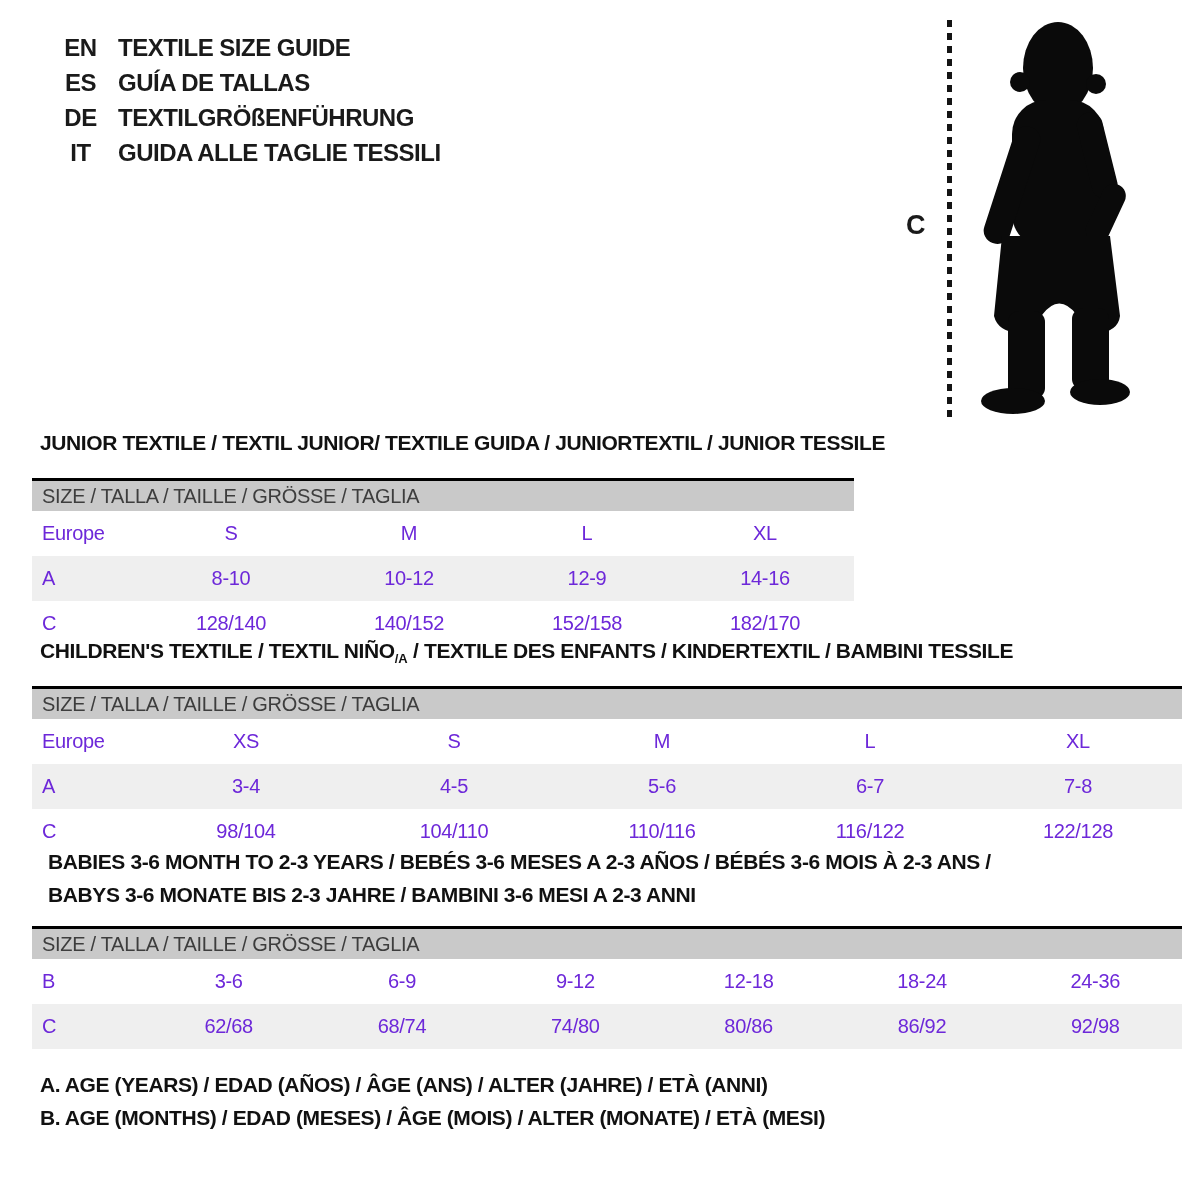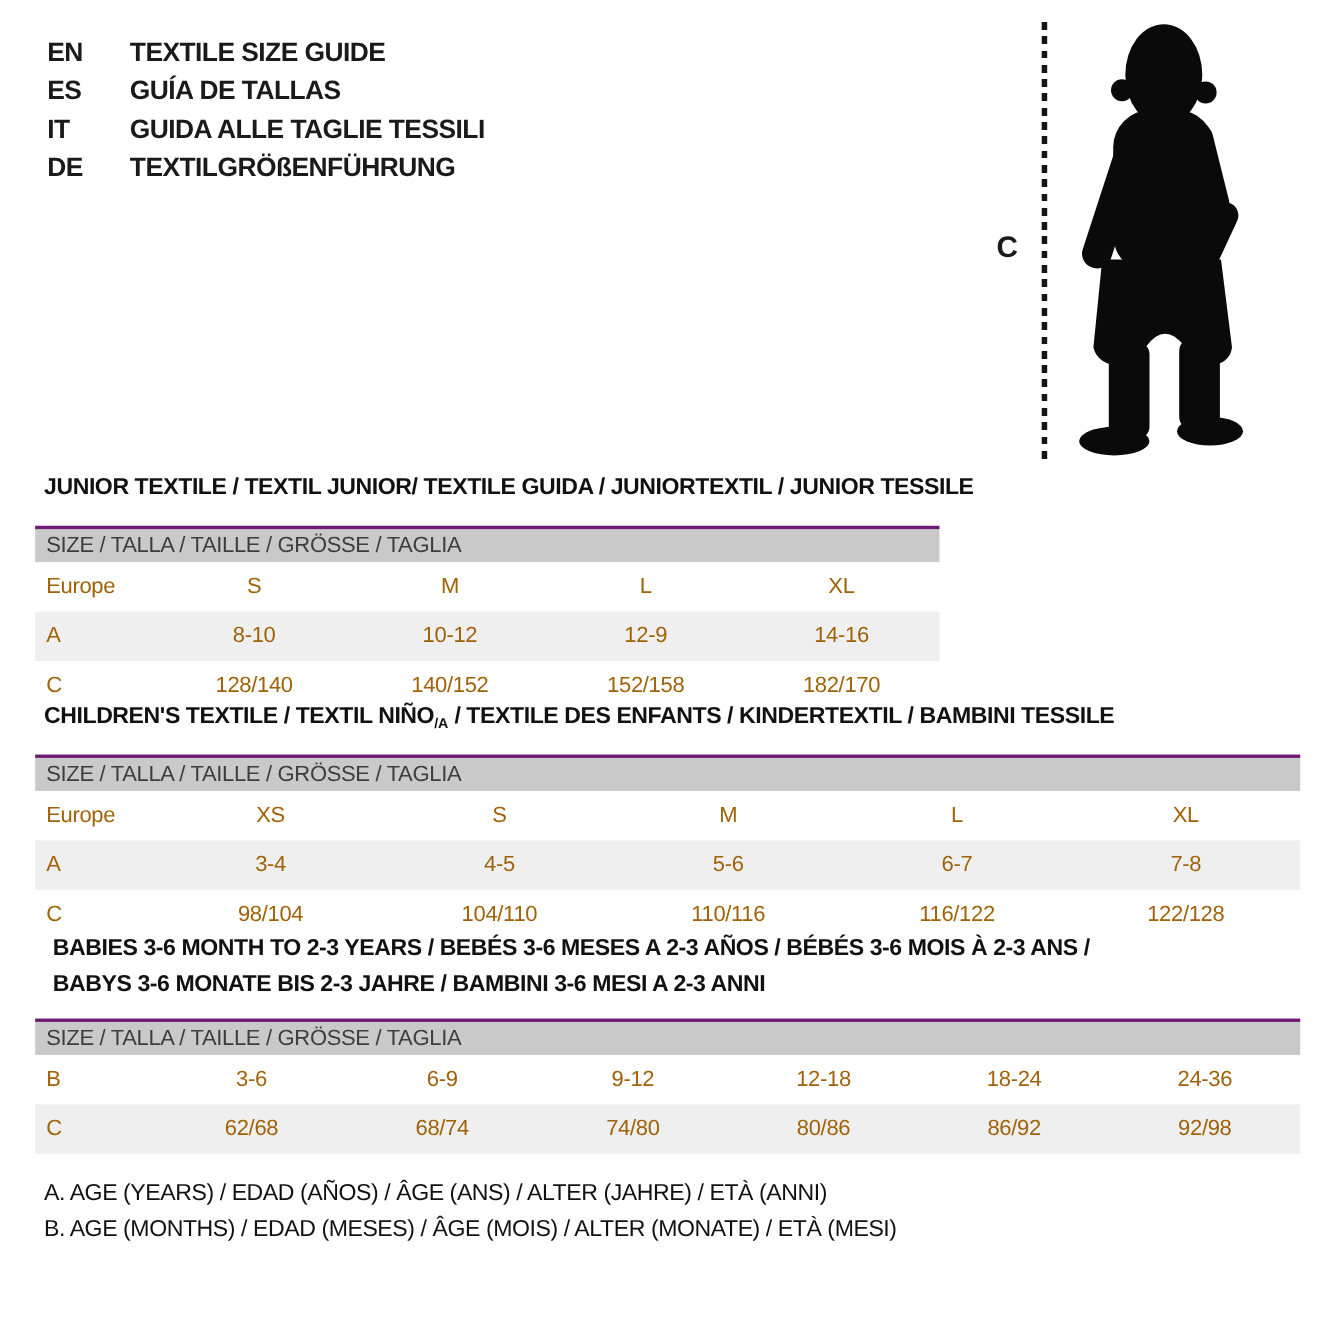--- a/index.html
+++ b/index.html
@@ -4,70 +4,70 @@
 <style>
   html,body{margin:0;padding:0;}
   body{
     width:1200px;height:1200px;background:#ffffff;
     font-family:"Liberation Sans",sans-serif;color:#1a1a1a;
     position:relative;overflow:hidden;
   }
   
   .lang-list{position:absolute;left:43px;top:30px;}
   .lang-row{display:flex;height:35px;align-items:center;
-    font-size:24px;font-weight:700;letter-spacing:-0.5px;white-space:nowrap;}
+    font-size:24px;font-weight:700;letter-spacing:-0.5px;white-space:nowrap;text-align:center;}
   .lang-code{width:75px;}
   
   .height-line{position:absolute;left:947px;top:20px;width:5px;height:398px;
     background:repeating-linear-gradient(to bottom,#141414 0 7px,transparent 7px 13px);}
   .height-label{position:absolute;left:906px;top:210px;font-size:27px;font-weight:700;}
   .baby{position:absolute;left:960px;top:18px;}
   
   .sec-title{position:absolute;font-size:21px;font-weight:700;
     letter-spacing:-0.4px;white-space:nowrap;color:#111;}
   #sec1-title{left:40px;top:431px;}
   #sec2-title{left:40px;top:639px;}
   #sec3-title{left:48px;top:845px;line-height:33px;white-space:normal;width:1120px;}
   .sub{font-size:13px;font-weight:700;vertical-align:-5px;letter-spacing:0;}
   
   .size-table{position:absolute;left:32px;}
   #table1{top:478px;width:822px;}
   #table2{top:686px;width:1150px;}
   #table3{top:926px;width:1150px;}
   .t-header{height:30px;line-height:30px;background:#c9c9c9;
-    border-top:3px solid #701a75;padding-left:10px;
+    border-top:3px solid #000000;padding-left:10px;
     font-size:20px;color:#3d3d3d;letter-spacing:-0.3px;font-weight:400;}
   .t-row{display:flex;height:45px;align-items:center;
-    font-size:20px;letter-spacing:-0.3px;color:#a16207;}
+    font-size:20px;letter-spacing:-0.3px;color:#6d28d9;}
   .t-row.shaded{background:#efefef;}
   .t-label{width:100px;padding-left:10px;flex:0 0 auto;}
   .t-cell{flex:1;text-align:center;}
   
   .legend{position:absolute;left:40px;top:1068px;font-size:21px;
-    font-weight:400;letter-spacing:-0.4px;line-height:33px;color:#111;}
+    font-weight:700;letter-spacing:-0.4px;line-height:33px;color:#111;}
 </style>
 </head>
 <body>
 
 <div class="lang-list">
   <div class="lang-row">
     <span class="lang-code">EN</span>
     <span class="lang-title">TEXTILE SIZE GUIDE</span>
   </div>
   <div class="lang-row">
     <span class="lang-code">ES</span>
     <span class="lang-title">GUÍA DE TALLAS</span>
   </div>
   <div class="lang-row">
+    <span class="lang-code">DE</span>
+    <span class="lang-title">TEXTILGRÖßENFÜHRUNG</span>
+  </div>
+  <div class="lang-row">
     <span class="lang-code">IT</span>
     <span class="lang-title">GUIDA ALLE TAGLIE TESSILI</span>
-  </div>
-  <div class="lang-row">
-    <span class="lang-code">DE</span>
-    <span class="lang-title">TEXTILGRÖßENFÜHRUNG</span>
   </div>
 </div>
 
 <div class="height-line"></div>
 <div class="height-label">C</div>
 <svg class="baby" width="185" height="402" viewBox="0 0 185 402" aria-hidden="true">
   <g fill="#0a0a0a">
 
     <ellipse cx="98" cy="50" rx="35" ry="46"></ellipse>
     <circle cx="60" cy="64" r="10"></circle>

